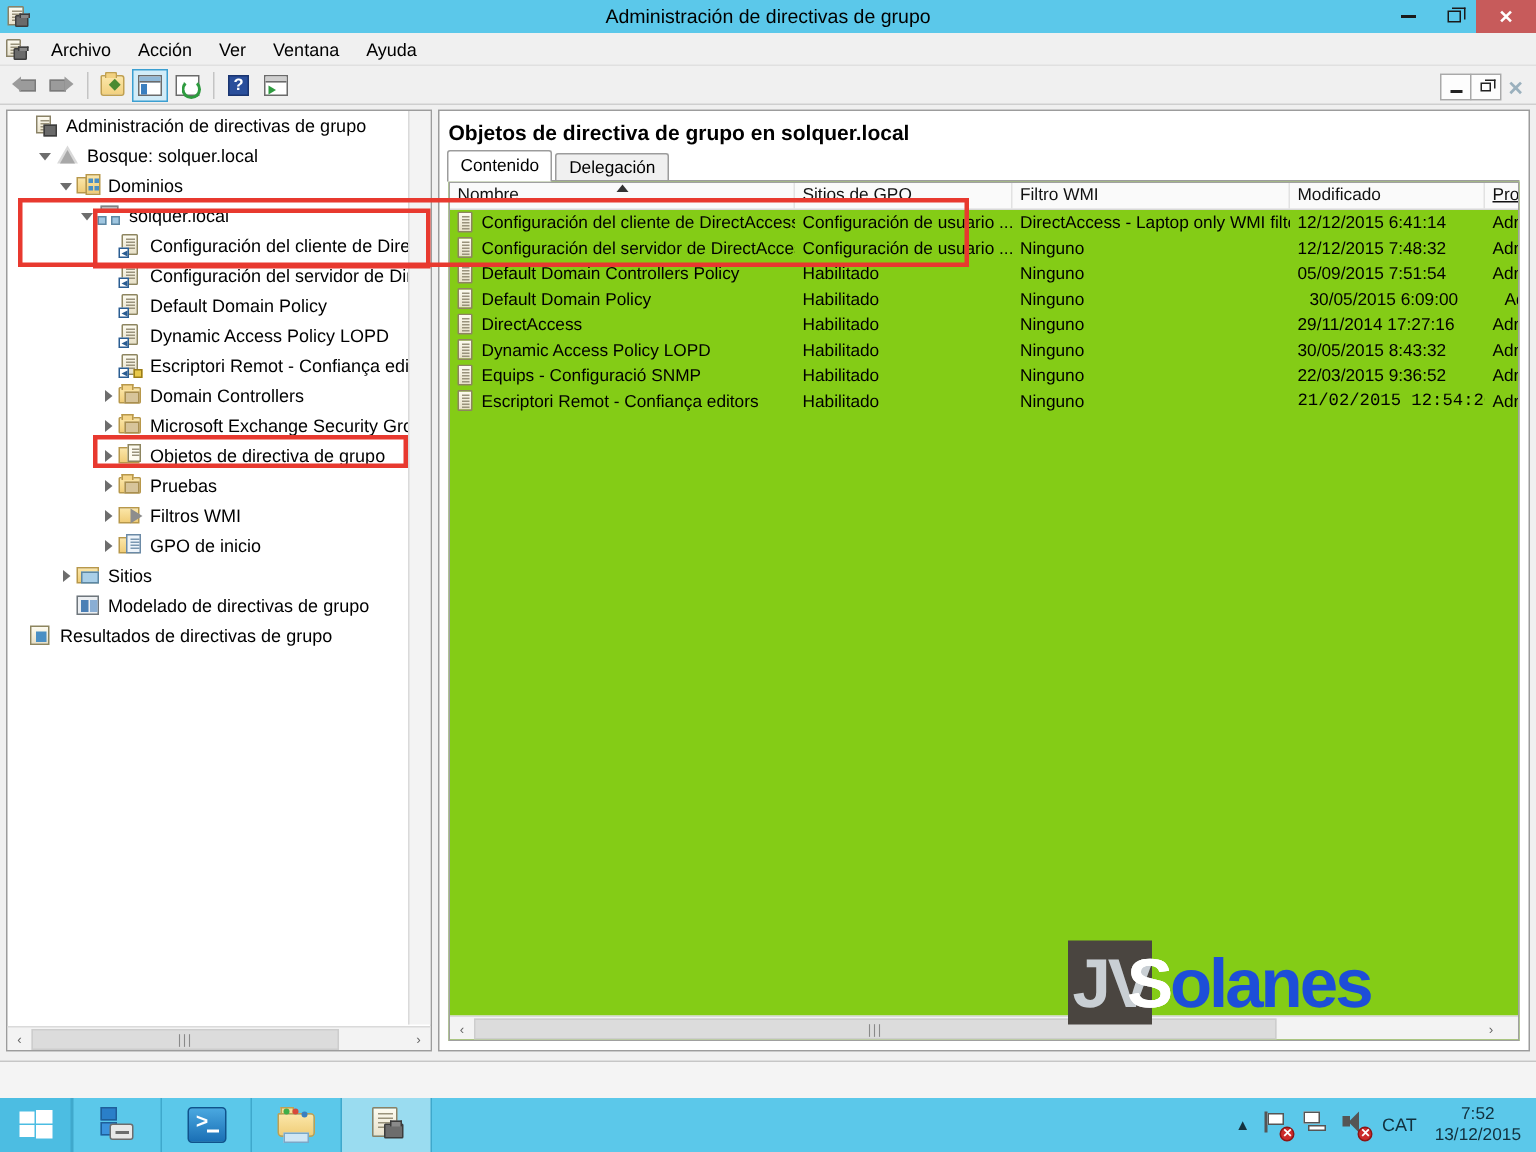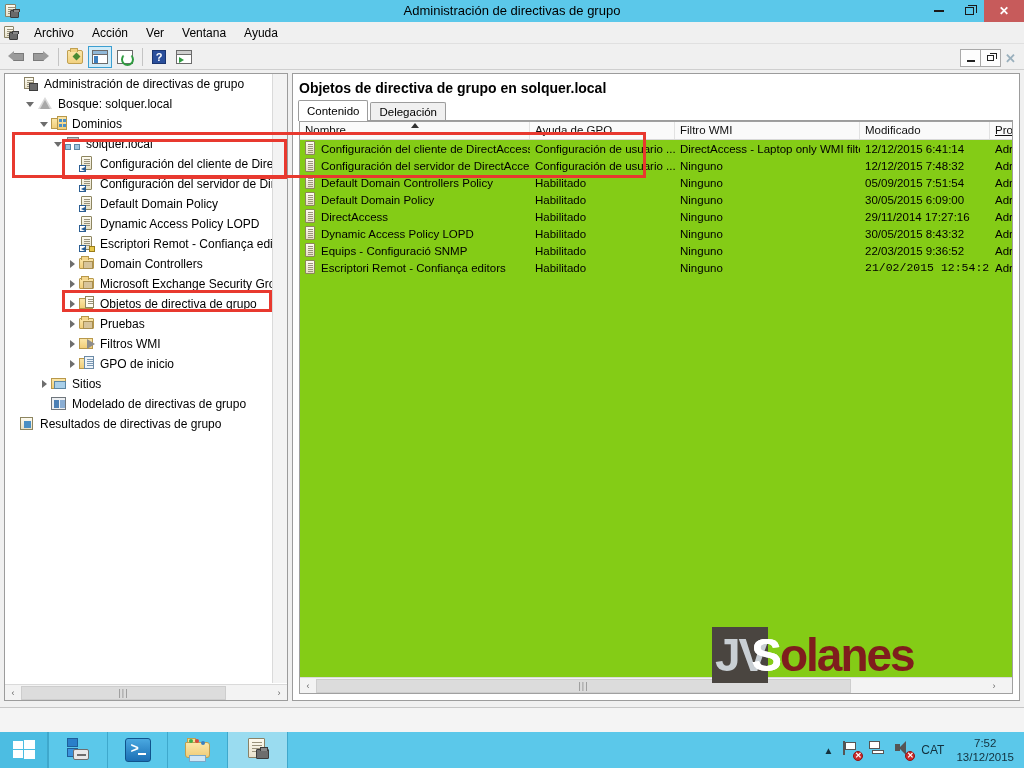--- a/index.html
+++ b/index.html
@@ -399,21 +399,21 @@
     font-family: "Liberation Sans", sans-serif;
     color: #3f3a36; z-index: 30; pointer-events: none;
     line-height: 1;
   }
   .wm-jv {
     background: #4a4540; color: #c9cfd4; padding: 2px 1px 2px 3px;
     position: relative;
   }
   .wm-s { color: #fff; margin-left: -17px; position: relative; z-index: 2;
           text-shadow: 0 0 0 #fff; }
-  .wm-rest { color: #7f1d1d; }
+  .wm-rest { color: #1d4ed8; }
 
   
   .statusbar {
     position: absolute; left: 0; top: 707px; width: 1024px; height: 25px;
     background: #f4f4f4; border-top: 1px solid #c6c6c6;
   }
 
   
   .taskbar {
     position: absolute; left: 0; top: 732px; width: 1024px; height: 36px;
@@ -756,21 +756,21 @@
 
       <div class="tabs" id="tabs-host">
           <div class="tab active">Contenido</div>
           <div class="tab">Delegación</div>
         </div>
       <div class="tab-strip-line"></div>
 
       <div class="lv">
         <div class="lv-head" id="lv-head">
             <div class="lv-th" style="width: 230px; flex: 0 0 auto;"><span>Nombre</span><span class="sort-arrow"></span></div>
-            <div class="lv-th" style="width: 145px; flex: 0 0 auto;"><span>Ayuda de GPO</span></div>
+            <div class="lv-th" style="width: 145px; flex: 0 0 auto;"><span>Sitios de GPO</span></div>
             <div class="lv-th" style="width: 185px; flex: 0 0 auto;"><span>Filtro WMI</span></div>
             <div class="lv-th" style="width: 130px; flex: 0 0 auto;"><span>Modificado</span></div>
             <div class="lv-th" style="width: 28px; flex: 0 0 auto; text-decoration: underline;"><span>Pro</span></div>
           </div>
         <div class="lv-body" id="lv-body">
             <div class="lv-row">
               <div class="lv-td" style="width: 230px; flex: 0 0 auto; display: flex; align-items: center; padding-left: 0px;">
                 <span class="row-ic">
                   <span class="p"></span>
                 </span>
@@ -807,21 +807,21 @@
             </div>
             <div class="lv-row">
               <div class="lv-td" style="width: 230px; flex: 0 0 auto; display: flex; align-items: center; padding-left: 0px;">
                 <span class="row-ic">
                   <span class="p"></span>
                 </span>
                 <span>Default Domain Policy</span>
               </div>
               <div class="lv-td" style="width: 145px; flex: 0 0 auto;">Habilitado</div>
               <div class="lv-td" style="width: 185px; flex: 0 0 auto;">Ninguno</div>
-              <div class="lv-td" style="width: 130px; flex: 0 0 auto;">30/05/2015 6:09:00</div>
+              <div class="lv-td" style="width: 130px; flex: 0 0 auto; margin-left: 8px;">30/05/2015 6:09:00</div>
               <div class="lv-td" style="width: 28px; flex: 0 0 auto;">Adr</div>
             </div>
             <div class="lv-row">
               <div class="lv-td" style="width: 230px; flex: 0 0 auto; display: flex; align-items: center; padding-left: 0px;">
                 <span class="row-ic">
                   <span class="p"></span>
                 </span>
                 <span>DirectAccess</span>
               </div>
               <div class="lv-td" style="width: 145px; flex: 0 0 auto;">Habilitado</div>

